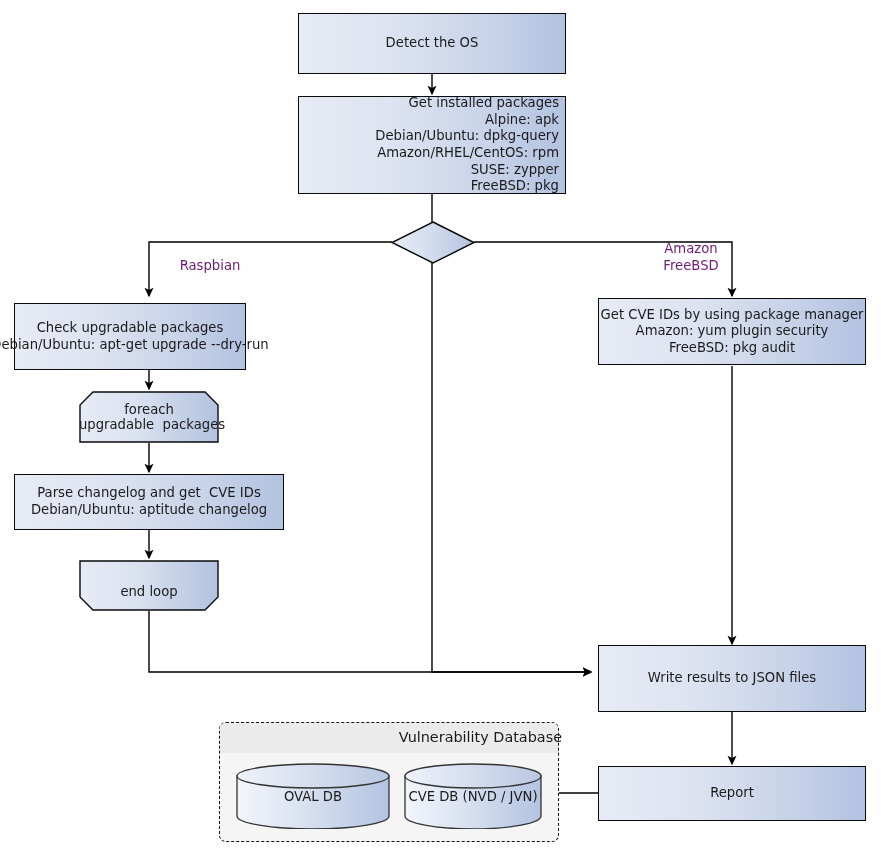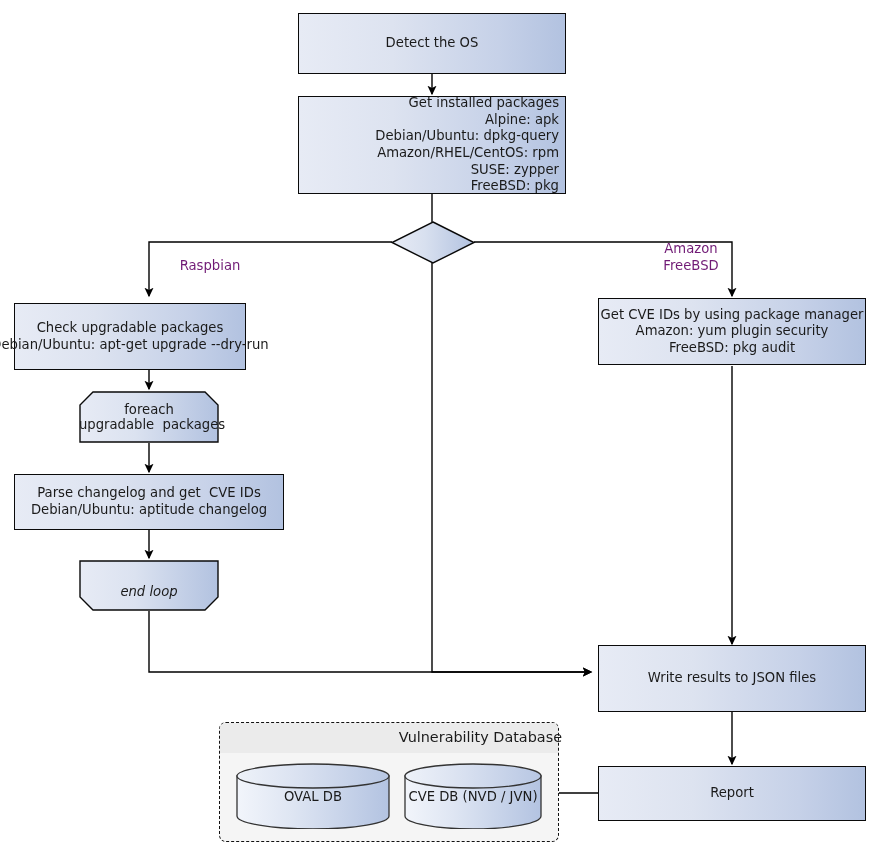--- a/index.html
+++ b/index.html
@@ -221,21 +221,21 @@
     </svg>
     <span class="shape-label">foreach
 upgradable  packages</span>
   </div>
 
   <div class="node" style="left:14px; top:474px; width:270px; height:56px;">
     <span class="txt">Parse changelog and get  CVE IDs
 Debian/Ubuntu: aptitude changelog</span>
   </div>
 
-  <div class="node loop-end" style="left:79px; top:560px; width:140px; height:63px;font-style:italic;">
+  <div class="node loop-end" style="left:79px; top:560px; width:140px; height:63px;">
     <svg class="shape-svg" width="140" height="51" viewBox="0 0 140 51">
       <defs>
         <linearGradient id="gloop2" x1="0" y1="0" x2="1" y2="0">
           <stop offset="0%" stop-color="#e7ebf5"></stop>
           <stop offset="40%" stop-color="#dbe2f0"></stop>
           <stop offset="100%" stop-color="#b2c2e0"></stop>
         </linearGradient>
       </defs>
       <polygon points="1,1 139,1 139,37 126,50 14,50 1,37" fill="url(#gloop2)" stroke="#0a0a0a" stroke-width="1.4"></polygon>
     </svg>

